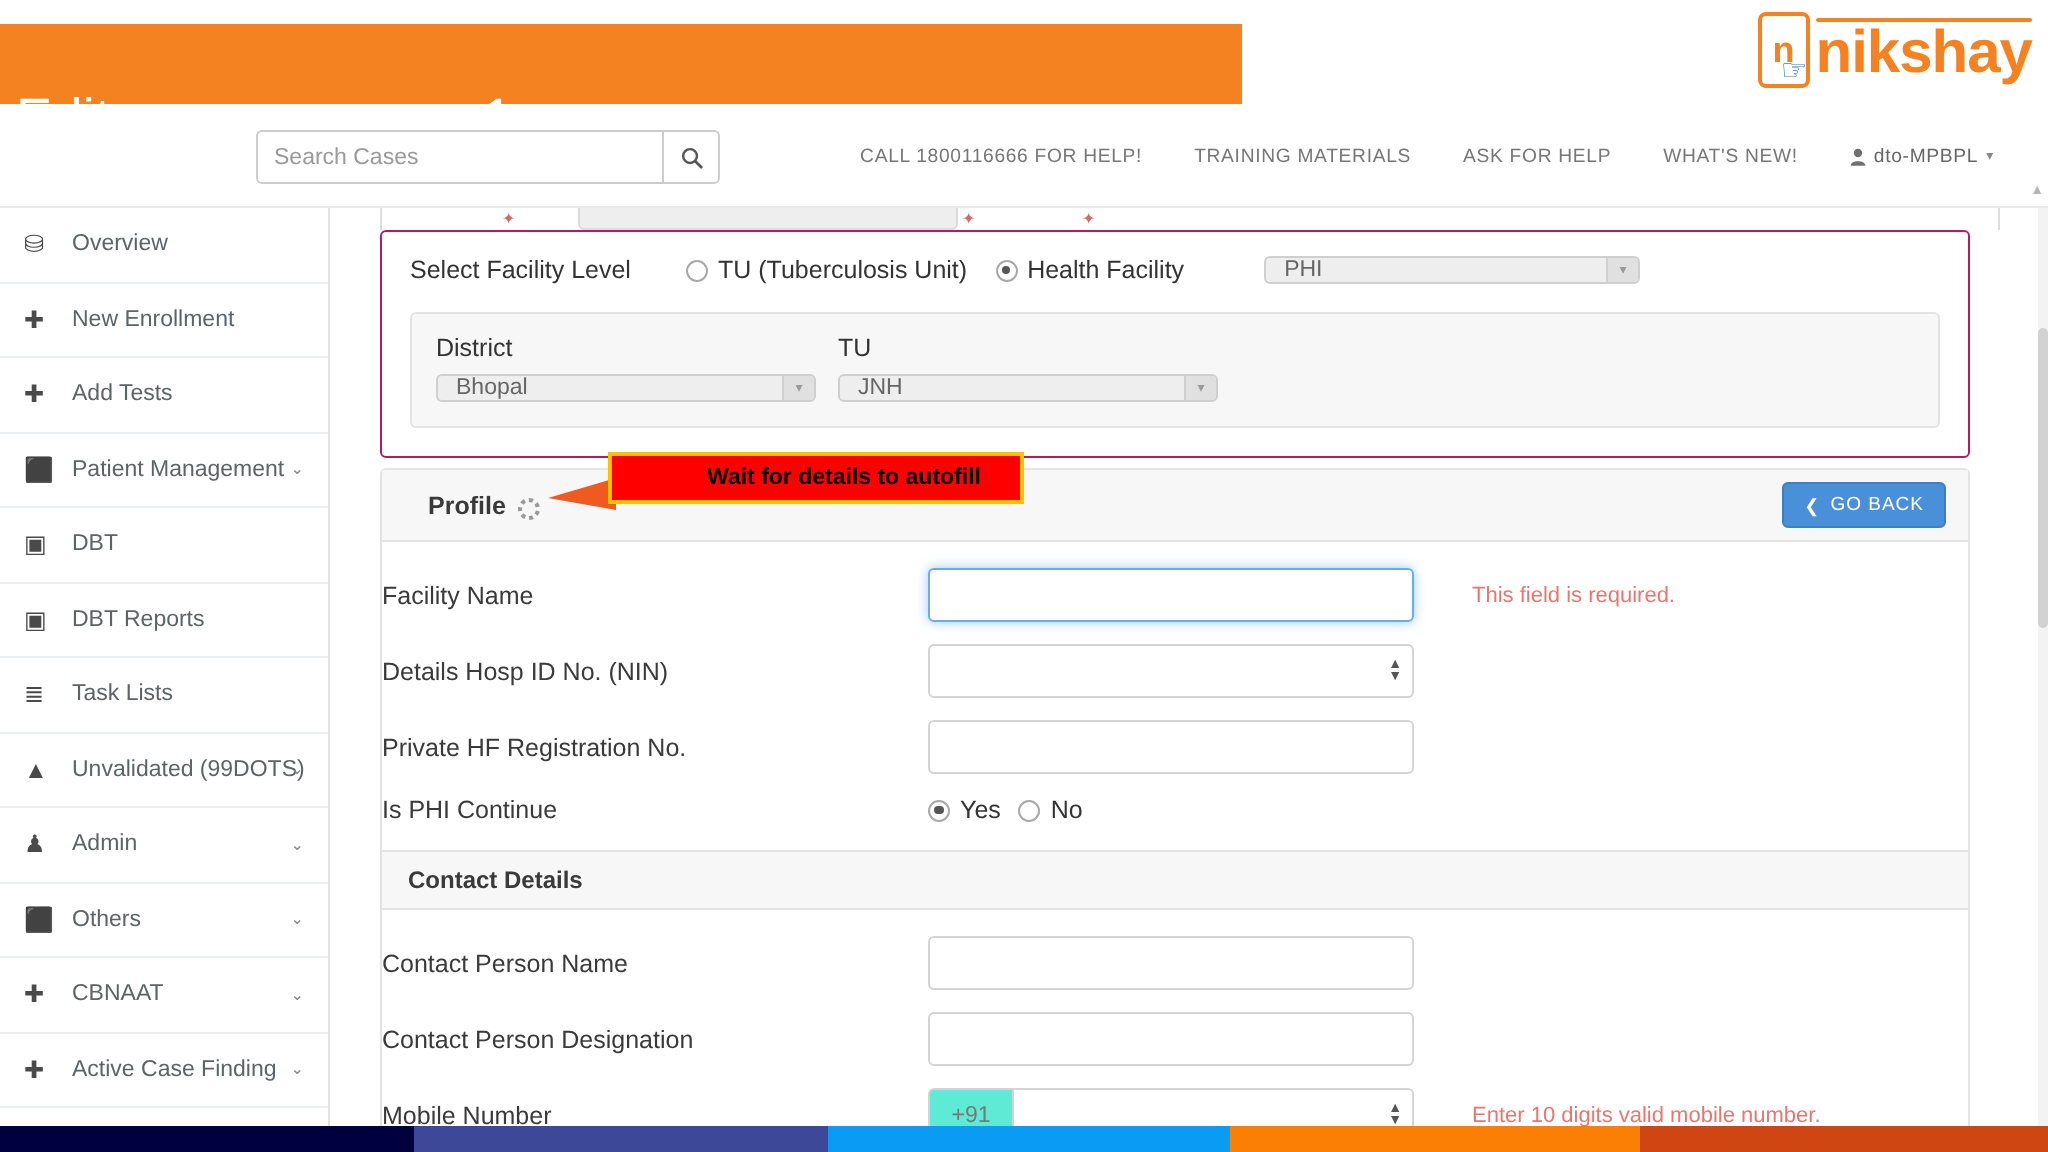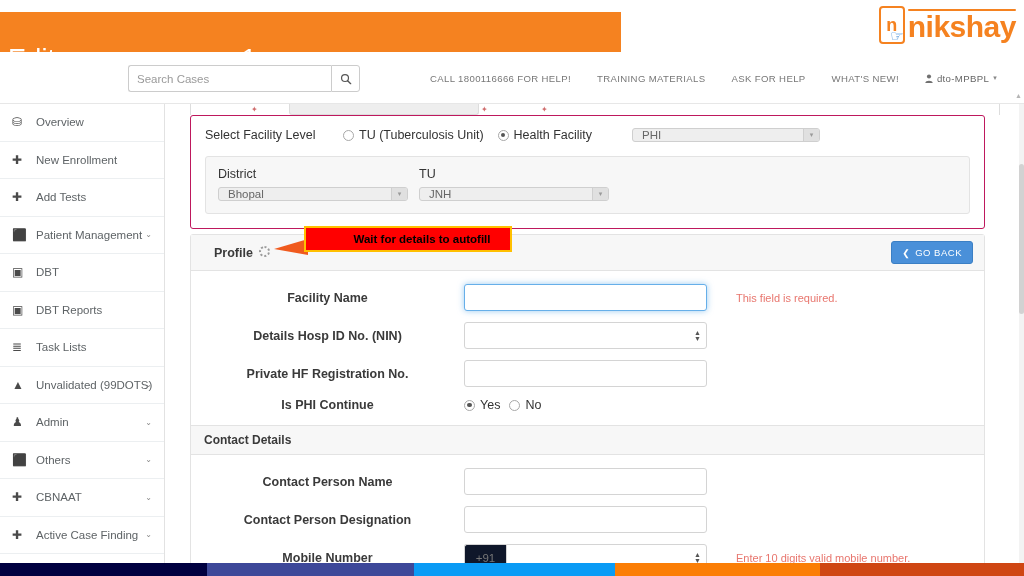--- a/index.html
+++ b/index.html
@@ -205,40 +205,40 @@
     position: absolute; left: 25px; top: 130px; width: 795px;
     border: 1px solid #e3e3e3; border-radius: 3px; background: #fff;
   }
   .panel-head {
     height: 36px; background: #f7f7f7; border-bottom: 1px solid #e3e3e3;
     display: flex; align-items: center; justify-content: space-between;
     padding: 0 11px 0 13px;
   }
   .panel-head-title {
     font-size: 12.5px; font-weight: 700; color: #3a3a3a;
-    display: flex; align-items: flex-start; gap: 6px; padding-left: 10px;
+    display: flex; align-items: flex-end; gap: 6px; padding-left: 10px;
   }
   .spinner {
     width: 11px; height: 11px; border-radius: 50%;
     border: 2px dotted #9a9a9a; display: inline-block;
   }
   .go-back {
     background: #4a90d9; color: #fff; font-size: 9.5px; letter-spacing: .5px;
     border: 1px solid #3b7fc4; border-radius: 3px;
     padding: 5px 10px; display: flex; align-items: center; gap: 5px;
     cursor: pointer;
   }
   .go-back .chev { font-size: 9px; }
 
   .panel-body { padding: 13px 0 13px 0; }
   .frow { display: flex; align-items: center; margin-bottom: 11px; }
   .frow:last-child { margin-bottom: 0; }
   .flabel {
-    width: 273px; text-align: center; padding-right: 0;
-    font-size: 12.5px; color: #3a3a3a; white-space: nowrap; font-weight: bold;
+    width: 273px; text-align: left; padding-right: 0;
+    font-size: 12.5px; color: #3a3a3a; white-space: nowrap;
   }
   .finput {
     width: 243px; height: 27px; border: 1px solid #d4d4d4;
     border-radius: 3px; background: #fff; padding: 0 8px;
     font-size: 12px; color: #333; outline: none; position: relative;
     font-family: "Liberation Sans", sans-serif;
   }
   .finput.focused {
     border: 1px solid #66afe9;
     box-shadow: 0 0 6px rgba(102,175,233,.65);
@@ -255,21 +255,21 @@
   }
   .yn { display: flex; align-items: center; gap: 9px; }
   .sub-head {
     height: 30px; background: #f7f7f7;
     border-top: 1px solid #e3e3e3; border-bottom: 1px solid #e3e3e3;
     display: flex; align-items: center; padding-left: 13px;
     font-size: 12px; font-weight: 700; color: #3a3a3a;
   }
   .prefix-grp { display: flex; width: 243px; position: relative; }
   .prefix {
-    width: 42px; height: 27px; background: #0f172a;
+    width: 42px; height: 27px; background: #5eead4;
     border: 1px solid #d4d4d4; border-right: none; border-radius: 3px 0 0 3px;
     display: flex; align-items: center; justify-content: center;
     font-size: 11.5px; color: #777;
   }
   .prefix-grp .finput { width: 201px; border-radius: 0 3px 3px 0; padding-right: 22px; }
 
   
   .callout {
     position: absolute; left: 304px; top: 226px;
     width: 208px; height: 26px;

